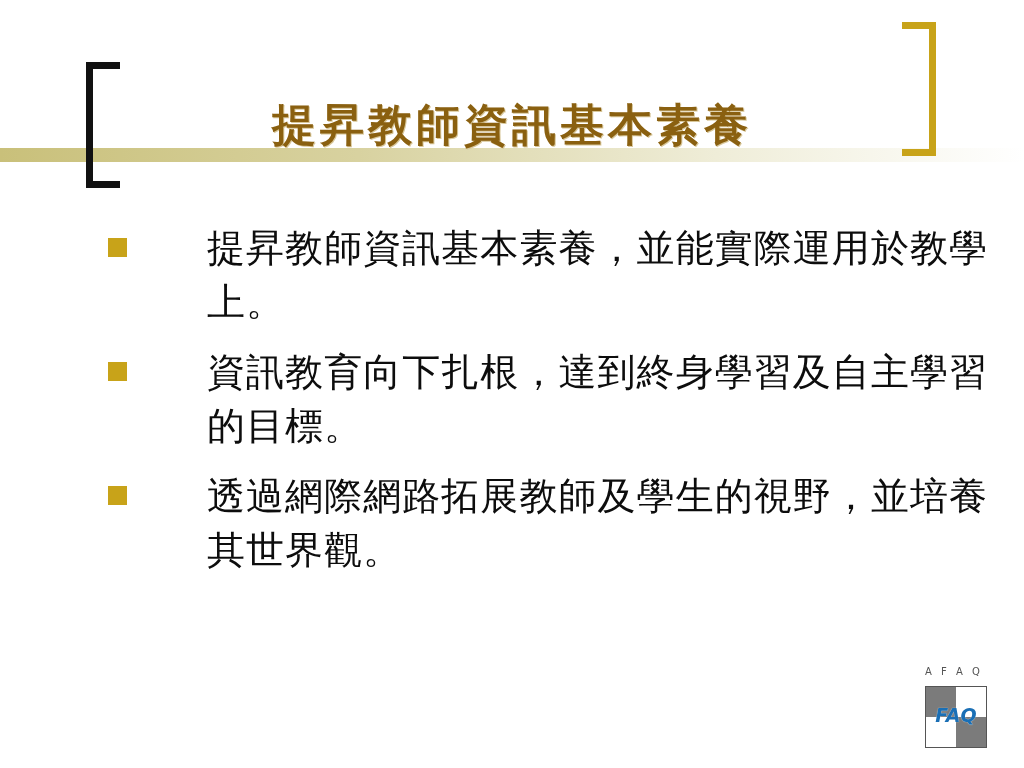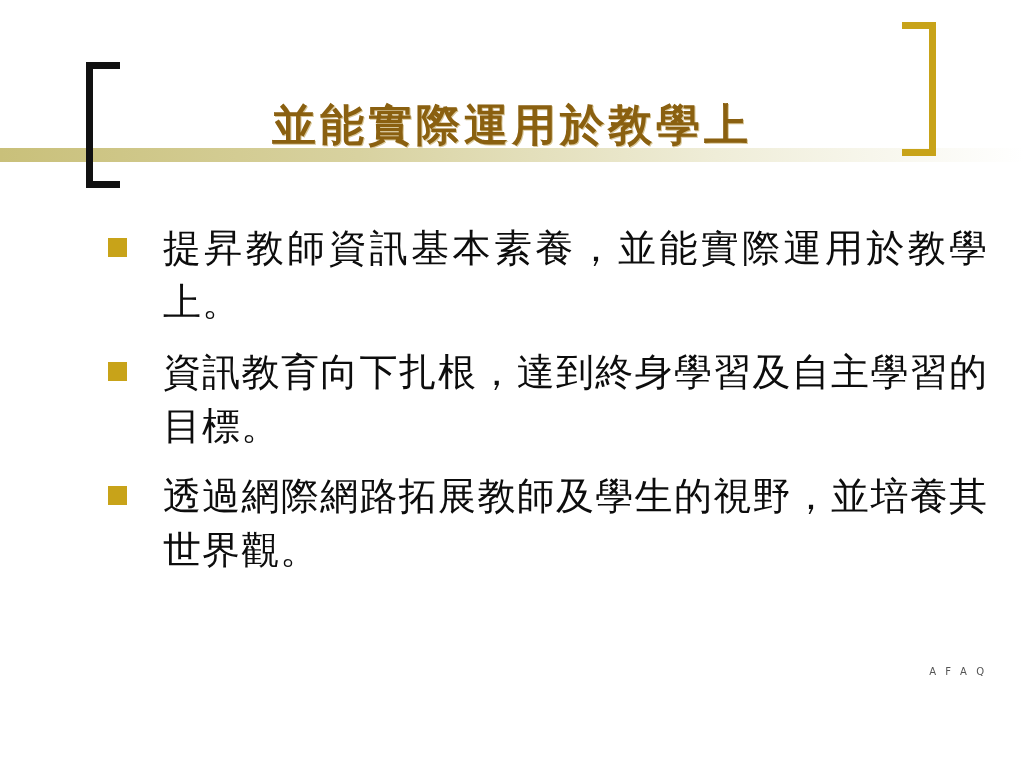--- a/index.html
+++ b/index.html
@@ -70,20 +70,21 @@
   .body {
     position: absolute;
     left: 108px;
     top: 222px;
     width: 880px;
   }
   .bullet-row {
     display: flex;
     align-items: flex-start;
     margin-bottom: 16px;
+    gap: 44px;
   }
   .bullet-marker {
     flex: 0 0 auto;
     width: 19px;
     height: 19px;
     background: #c8a319;
     margin-top: 16px;
     margin-right: 36px;
   }
   .bullet-text {
@@ -102,21 +103,21 @@
     left: 925px;
     top: 686px;
     width: 62px;
     height: 62px;
   }
   .logo-caption {
     position: absolute;
     left: 925px;
     top: 666px;
     width: 62px;
-    text-align: right;
+    text-align: left;
     font-family: "DejaVu Sans", sans-serif;
     font-size: 10px;
     letter-spacing: 3px;
     color: #555555;
   }
   .logo-grid {
     position: absolute;
     left: 0;
     top: 0;
     width: 62px;
@@ -147,21 +148,21 @@
 </style>
 </head>
 <body>
 
 <div class="slide">
 
   <div class="title-band"></div>
   <div class="bracket-left"></div>
   <div class="bracket-right"></div>
 
-  <div class="slide-title">並能實際運用於教學上</div>
+  <div class="slide-title">提昇教師資訊基本素養</div>
 
   <div class="body">
 
     <div class="bullet-row">
       <span class="bullet-marker"></span>
       <span class="bullet-text">提昇教師資訊基本素養，並能實際運用於教學上。</span>
     </div>
 
 
     <div class="bullet-row">
@@ -170,14 +171,23 @@
     </div>
 
     <div class="bullet-row">
       <span class="bullet-marker"></span>
       <span class="bullet-text">透過網際網路拓展教師及學生的視野，並培養其世界觀。</span>
     </div>
 
   </div>
 
   <div class="logo-caption">A F A Q</div>
+  <div class="logo">
+    <div class="logo-grid">
+      <div></div>
+      <div></div>
+      <div></div>
+      <div></div>
+    </div>
+    <div class="logo-word">FAQ</div>
+  </div>
 
 </div>
 
 </body></html>

